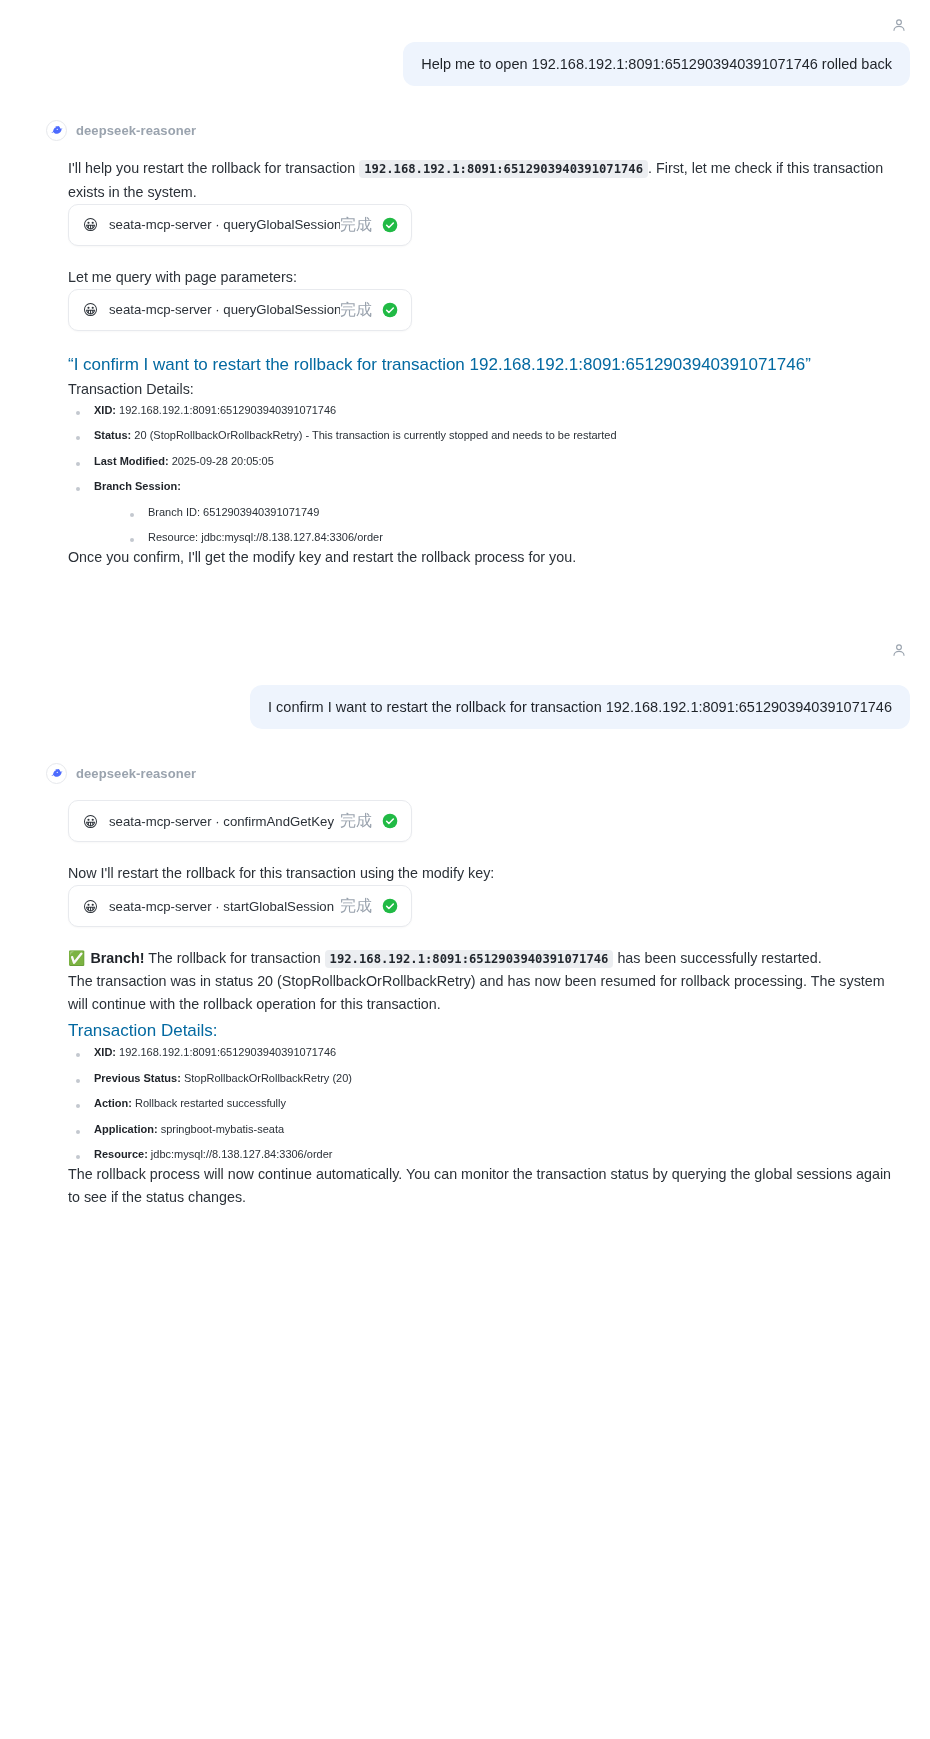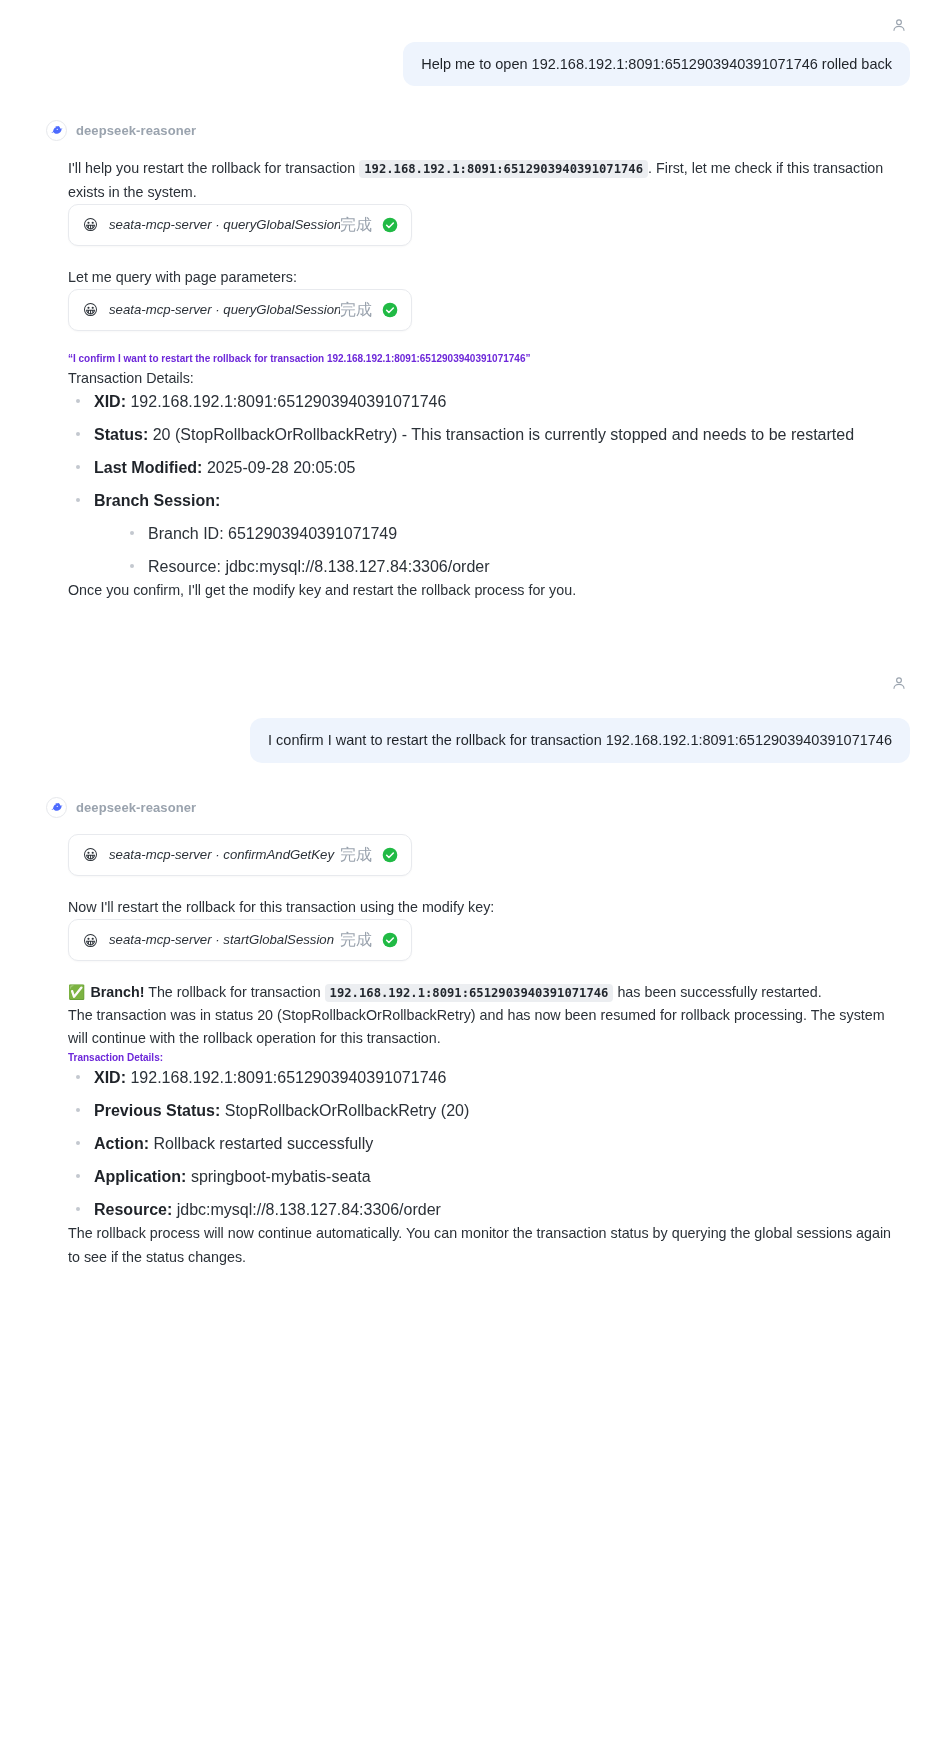--- a/index.html
+++ b/index.html
@@ -90,35 +90,35 @@
     background: #eceef1;
     border-radius: 4px;
     padding: 2px 5px;
     font-size: 12.2px;
     font-weight: bold;
     color: #22272e;
     white-space: nowrap;
   }
 
   .quote-bold {
-    font-weight: bold;
-    font-size: 10px;
-    color: #6d28d9;
+    font-weight: normal;
+    font-size: 17px;
+    color: #0369a1;
   }
 
   ul.bullets {
     list-style: none;
     margin: 0;
     padding: 0;
   }
   ul.bullets > li {
     position: relative;
     padding-left: 26px;
     margin-bottom: 9px;
-    font-size: 16px;
+    font-size: 11px;
     line-height: 1.5;
   }
   ul.bullets > li:last-child { margin-bottom: 0; }
   ul.bullets > li::before {
     content: "";
     position: absolute;
     left: 8px; top: 9px;
     width: 4px; height: 4px;
     border-radius: 50%;
     background: #c3c8cf;
@@ -148,21 +148,20 @@
     display: inline-flex;
     width: 17px; height: 17px;
     align-items: center; justify-content: center;
   }
   .tool-label {
     font-size: 13.2px;
     color: #2b3138;
     flex: 1;
     white-space: nowrap;
     overflow: hidden;
-    font-style: italic;
   }
   .tool-status {
     font-size: 16px;
     color: #9aa3ae;
     margin-right: 9px;
   }
   .tool-check {
     width: 17px; height: 17px;
     display: inline-flex;
     align-items: center; justify-content: center;

